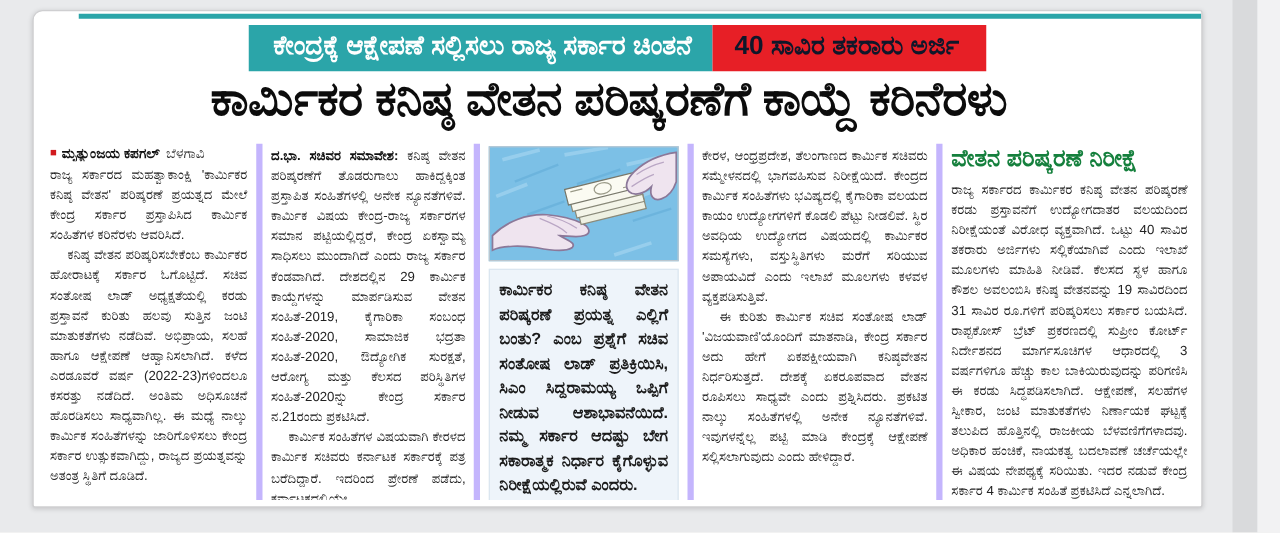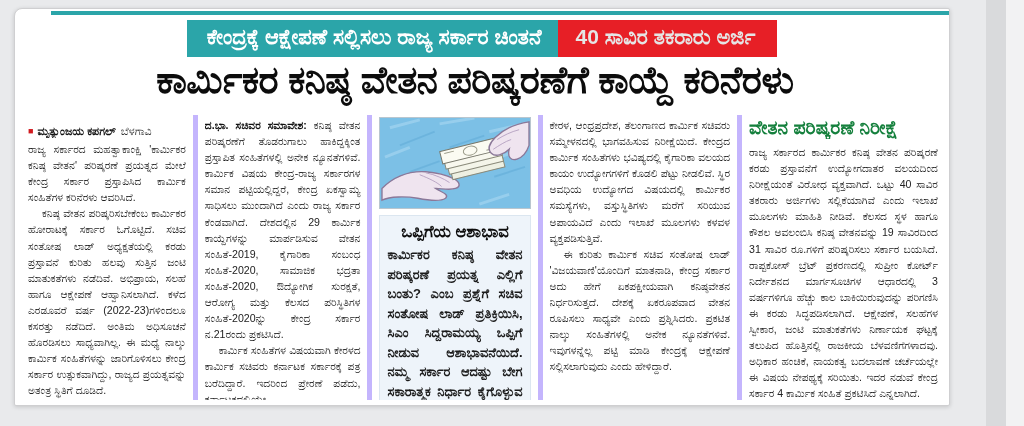--- a/index.html
+++ b/index.html
@@ -8,36 +8,36 @@
     font-family:"Liberation Sans","DejaVu Sans",sans-serif;
     background:#e9eaec;
     position:relative;
     color:#1c1c1c;
   }
   .stage { position:absolute; inset:0; width:1024px; height:426px; background:#e9eaec; }
   .right-band-dark { position:absolute; top:0; left:986px; width:20px; height:426px; background:#d9dadc; }
   .right-band-light { position:absolute; top:0; left:1006px; width:18px; height:426px; background:#f2f2f3; }
 
   .page {
-    position:absolute; left:14px; top:8px; width:936px; height:398px;
+    position:absolute; left:26px; top:8px; width:936px; height:398px;
     background:#ffffff;
     border:1px solid #cfcfd1;
     border-radius:8px 2px 2px 2px;
     box-shadow:0 1px 4px rgba(0,0,0,.16);
     overflow:hidden;
   }
   .topline { position:absolute; top:2px; left:36px; right:0; height:4px; background:#2ba5a9; }
 
   .kicker-row { position:absolute; top:11px; left:0; right:0; display:flex; justify-content:center; align-items:stretch; }
   .kicker {
     background:#2ba5a9; color:#ffffff; font-weight:bold;
     font-size:21px; line-height:1.25; padding:4px 16px 7px 20px; white-space:nowrap;
   }
   .badge {
-    background:#e71f26; color:#e5e5e5; font-weight:bold;
+    background:#e71f26; color:#0f172a; font-weight:bold;
     font-size:21px; line-height:1.25; padding:4px 22px 7px 18px; white-space:nowrap;
   }
 
   .headline {
     position:absolute; top:50px; left:12px; right:26px; height:52px;
     font-size:38px; font-weight:bold; color:#0c0c0c;
     text-align:center; letter-spacing:-0.5px; white-space:nowrap; overflow:hidden;
   }
 
   .cols {
@@ -48,21 +48,21 @@
   .col + .col { border-left:5px solid #c4b5fd; }
   .c1 { width:18.6%; }
   .c2 { width:18.9%; }
   .c3 { width:18.4%; }
   .c4 { width:21.6%; }
   .c5 { width:22.5%; }
 
   .bodytext { font-size:10.6px; line-height:1.52; text-align:justify; color:#222; }
   .bodytext + .bodytext, .indent { text-indent:14px; }
 
-  .byline { font-size:11px; margin-bottom:3px; white-space:nowrap; overflow:hidden;margin-top:8px; }
+  .byline { font-size:11px; margin-bottom:3px; white-space:nowrap; overflow:hidden; }
   .byline .sq { color:#d11a1f; font-size:9px; vertical-align:1px; margin-right:4px; }
   .byline .author { font-weight:bold; color:#111; margin-right:5px; }
   .byline .place { color:#333; }
 
   .lead-label { font-weight:bold; color:#111; }
 
   .illus {
     width:100%; height:92px; border:1px solid #b9c6cf; display:block; background:#7cc0e6;
   }
   .sidebar-box {
@@ -123,21 +123,20 @@
             <rect x="62" y="26" width="60" height="13" fill="#fbfbf2" stroke="#77776a" stroke-width="1"></rect>
             <ellipse cx="92" cy="32.5" rx="7" ry="4.5" fill="none" stroke="#9a9a88" stroke-width="1"></ellipse>
             <path d="M66 29 L76 29 M108 36 L118 36" stroke="#9a9a88" stroke-width="1"></path>
           </g>
 
           <path d="M150 4 C136 6 124 12 116 20 C110 26 108 32 112 36 C116 40 124 38 130 32 C128 40 132 44 138 42 C144 40 148 34 150 28 Z" fill="#efe4ef" stroke="#8b7899" stroke-width="1.4"></path>
           <path d="M118 22 C124 18 132 14 140 12 M114 32 C120 28 126 24 132 22" stroke="#b9a6c4" stroke-width="1" fill="none"></path>
         </svg>
 
         <div class="sidebar-box">
-          <div class="sidebar-title">ಒಪ್ಪಿಗೆಯ ಆಶಾಭಾವ</div>
           <div class="sidebar-text">ಕಾರ್ಮಿಕರ ಕನಿಷ್ಠ ವೇತನ ಪರಿಷ್ಕರಣೆ ಪ್ರಯತ್ನ ಎಲ್ಲಿಗೆ ಬಂತು? ಎಂಬ ಪ್ರಶ್ನೆಗೆ ಸಚಿವ ಸಂತೋಷ ಲಾಡ್ ಪ್ರತಿಕ್ರಿಯಿಸಿ, ಸಿಎಂ ಸಿದ್ದರಾಮಯ್ಯ ಒಪ್ಪಿಗೆ ನೀಡುವ ಆಶಾಭಾವನೆಯಿದೆ. ನಮ್ಮ ಸರ್ಕಾರ ಆದಷ್ಟು ಬೇಗ ಸಕಾರಾತ್ಮಕ ನಿರ್ಧಾರ ಕೈಗೊಳ್ಳುವ ನಿರೀಕ್ಷೆಯಲ್ಲಿರುವೆ ಎಂದರು.</div>
         </div>
 
         <p class="bodytext c3-cont">ಮುಂದಿನ ಜನವರಿಯಲ್ಲಿ ದಕ್ಷಿಣ ಭಾರತ ಕಾರ್ಮಿಕ ಸಚಿವರ ಸಮಾವೇಶಕ್ಕೆ ಯೋಜನೆ ಮಾಡಿಕೊಳ್ಳಲಾಗುತ್ತಿದೆ. ಜತೆಗೆ ತಮಿಳುನಾಡು,</p>
       </div>
 
       <div class="col c4">
         <p class="bodytext">ಕೇರಳ, ಆಂಧ್ರಪ್ರದೇಶ, ತೆಲಂಗಾಣದ ಕಾರ್ಮಿಕ ಸಚಿವರು ಸಮ್ಮೇಳನದಲ್ಲಿ ಭಾಗವಹಿಸುವ ನಿರೀಕ್ಷೆಯಿದೆ. ಕೇಂದ್ರದ ಕಾರ್ಮಿಕ ಸಂಹಿತೆಗಳು ಭವಿಷ್ಯದಲ್ಲಿ ಕೈಗಾರಿಕಾ ವಲಯದ ಕಾಯಂ ಉದ್ಯೋಗಗಳಿಗೆ ಕೊಡಲಿ ಪೆಟ್ಟು ನೀಡಲಿವೆ. ಸ್ಥಿರ ಅವಧಿಯ ಉದ್ಯೋಗದ ವಿಷಯದಲ್ಲಿ ಕಾರ್ಮಿಕರ ಸಮಸ್ಯೆಗಳು, ವಸ್ತುಸ್ಥಿತಿಗಳು ಮರೆಗೆ ಸರಿಯುವ ಅಪಾಯವಿದೆ ಎಂದು ಇಲಾಖೆ ಮೂಲಗಳು ಕಳವಳ ವ್ಯಕ್ತಪಡಿಸುತ್ತಿವೆ.</p>
         <p class="bodytext">ಈ ಕುರಿತು ಕಾರ್ಮಿಕ ಸಚಿವ ಸಂತೋಷ ಲಾಡ್ 'ವಿಜಯವಾಣಿ'ಯೊಂದಿಗೆ ಮಾತನಾಡಿ, ಕೇಂದ್ರ ಸರ್ಕಾರ ಅದು ಹೇಗೆ ಏಕಪಕ್ಷೀಯವಾಗಿ ಕನಿಷ್ಠವೇತನ ನಿರ್ಧರಿಸುತ್ತದೆ. ದೇಶಕ್ಕೆ ಏಕರೂಪವಾದ ವೇತನ ರೂಪಿಸಲು ಸಾಧ್ಯವೇ ಎಂದು ಪ್ರಶ್ನಿಸಿದರು. ಪ್ರಕಟಿತ ನಾಲ್ಕು ಸಂಹಿತೆಗಳಲ್ಲಿ ಅನೇಕ ನ್ಯೂನತೆಗಳಿವೆ. ಇವುಗಳನ್ನೆಲ್ಲ ಪಟ್ಟಿ ಮಾಡಿ ಕೇಂದ್ರಕ್ಕೆ ಆಕ್ಷೇಪಣೆ ಸಲ್ಲಿಸಲಾಗುವುದು ಎಂದು ಹೇಳಿದ್ದಾರೆ.</p>
       </div>

